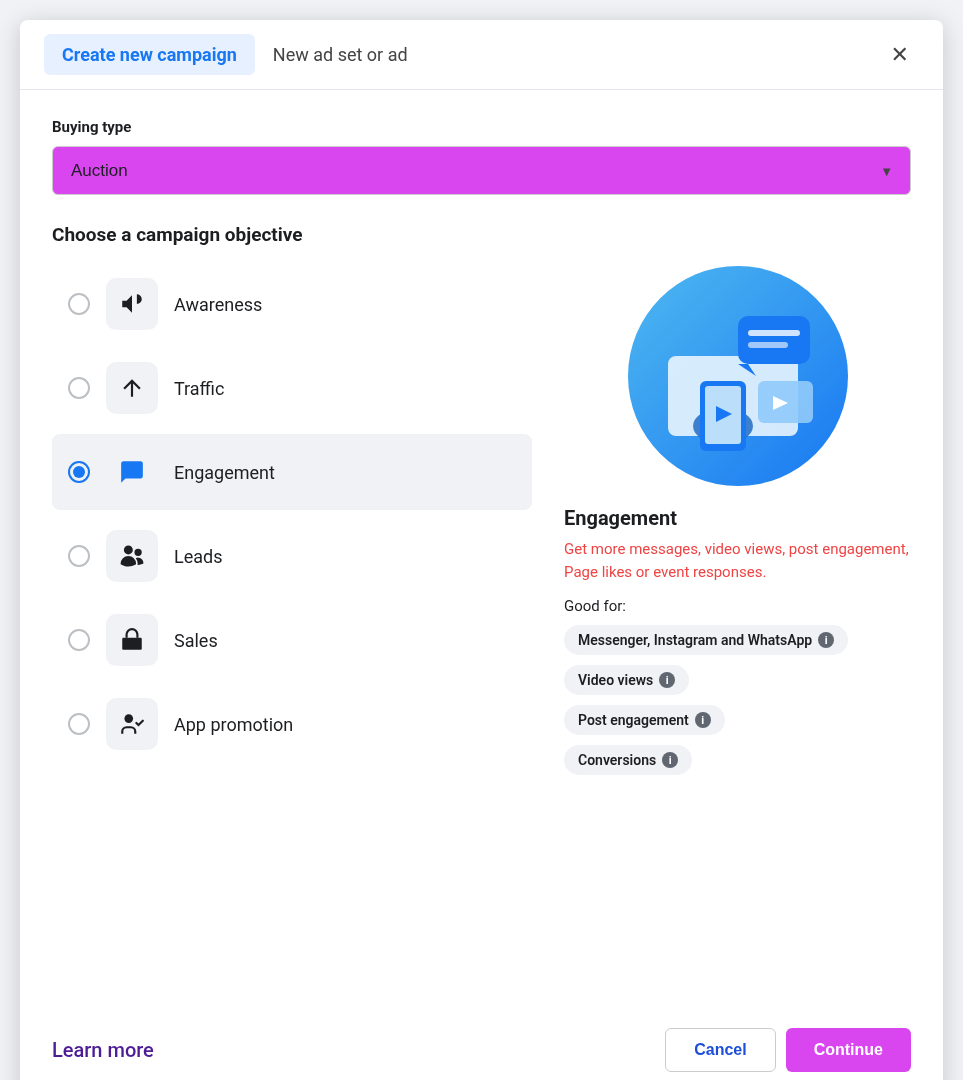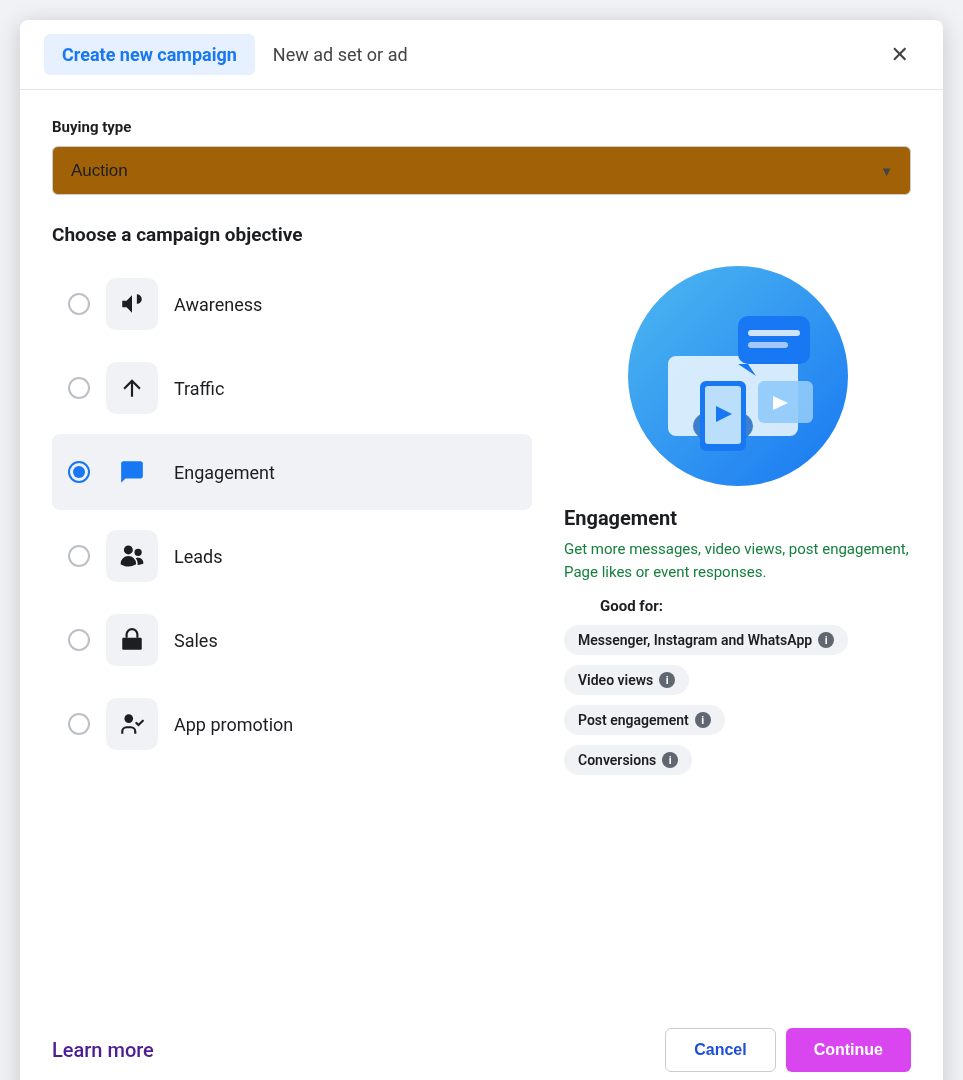--- a/index.html
+++ b/index.html
@@ -76,21 +76,21 @@
       position: relative;
       margin-bottom: 28px;
     }
     .select-wrapper select {
       width: 100%;
       padding: 14px 18px;
       font-size: 17px;
       border: 1.5px solid #ccc;
       border-radius: 6px;
       appearance: none;
-      background: #a16207;
+      background: #d946ef;
       color: #1c1e21;
       cursor: pointer;
     }
     .select-wrapper .chevron {
       position: absolute;
       right: 18px;
       top: 50%;
       transform: translateY(-50%);
       pointer-events: none;
       font-size: 13px;
@@ -184,31 +184,30 @@
     }
     
     .detail-title {
       font-size: 20px;
       font-weight: 700;
       color: #1c1e21;
       margin-bottom: 8px;
     }
     .detail-desc {
       font-size: 15px;
-      color: #15803d;
+      color: #ef4444;
       margin-bottom: 14px;
       line-height: 1.5;
       max-width: 380px;
     }
     .good-for-label {
       font-size: 15px;
-      font-weight: 700;
+      font-weight: 400;
       color: #1c1e21;
       margin-bottom: 10px;
-      margin-left: 36px;
     }
     .tag {
       display: inline-flex;
       align-items: center;
       gap: 6px;
       background: #f0f2f5;
       border-radius: 20px;
       padding: 7px 14px;
       font-size: 14px;
       font-weight: 600;

